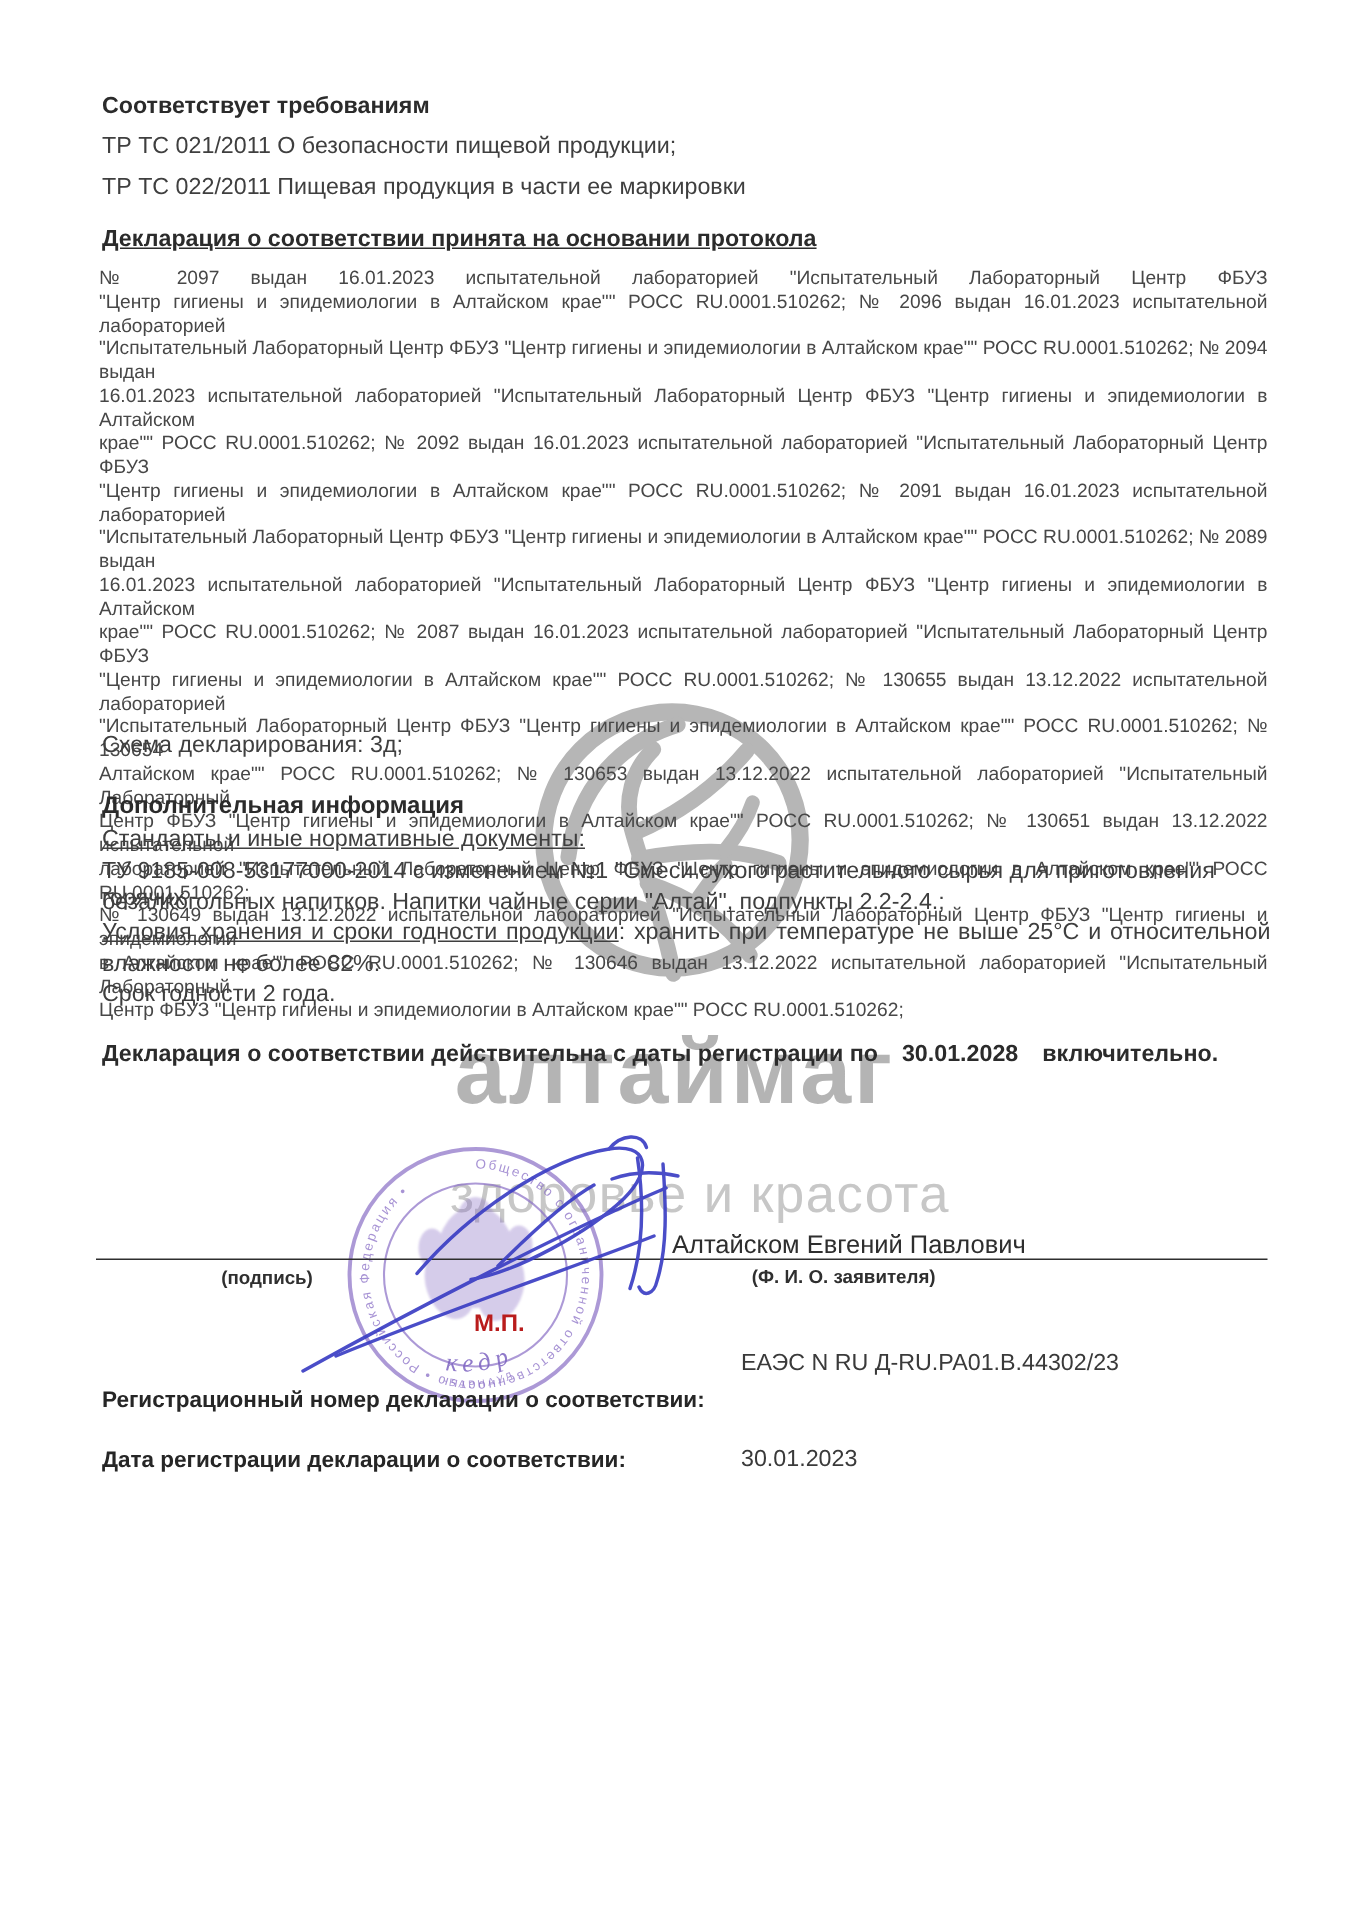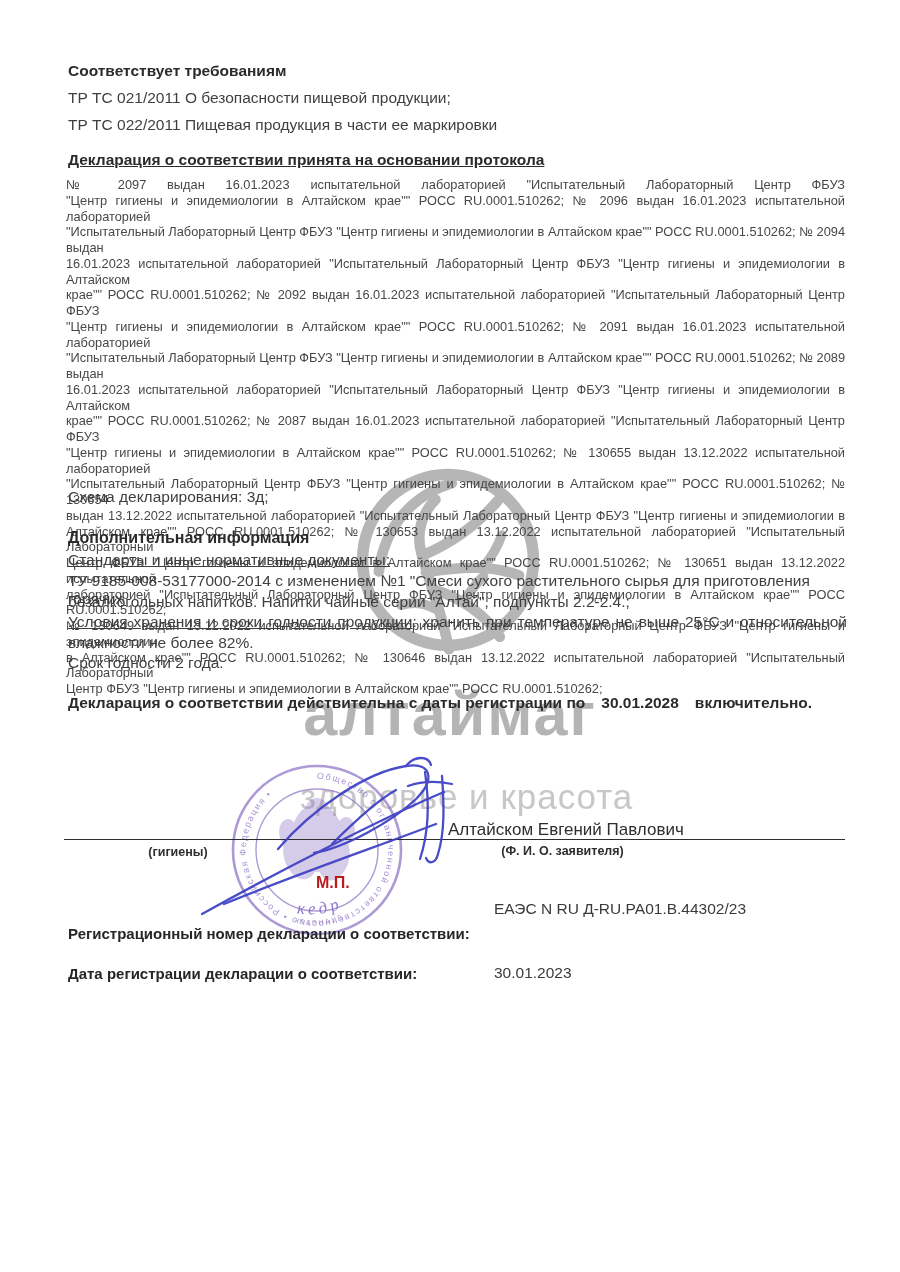--- a/index.html
+++ b/index.html
@@ -68,21 +68,20 @@
     <div class="proto-line">"Центр гигиены и эпидемиологии в Алтайском крае"" РОСС RU.0001.510262; № 2096 выдан 16.01.2023  испытательной лабораторией</div>
     <div class="proto-line">"Испытательный Лабораторный Центр ФБУЗ "Центр гигиены и эпидемиологии в Алтайском крае"" РОСС RU.0001.510262; № 2094 выдан</div>
     <div class="proto-line">16.01.2023  испытательной лабораторией "Испытательный Лабораторный Центр ФБУЗ "Центр гигиены и эпидемиологии в Алтайском</div>
     <div class="proto-line">крае"" РОСС RU.0001.510262; № 2092 выдан 16.01.2023  испытательной лабораторией "Испытательный Лабораторный Центр ФБУЗ</div>
     <div class="proto-line">"Центр гигиены и эпидемиологии в Алтайском крае"" РОСС RU.0001.510262; № 2091 выдан 16.01.2023  испытательной лабораторией</div>
     <div class="proto-line">"Испытательный Лабораторный Центр ФБУЗ "Центр гигиены и эпидемиологии в Алтайском крае"" РОСС RU.0001.510262; № 2089 выдан</div>
     <div class="proto-line">16.01.2023  испытательной лабораторией "Испытательный Лабораторный Центр ФБУЗ "Центр гигиены и эпидемиологии в Алтайском</div>
     <div class="proto-line">крае"" РОСС RU.0001.510262; № 2087 выдан 16.01.2023  испытательной лабораторией "Испытательный Лабораторный Центр ФБУЗ</div>
     <div class="proto-line">"Центр гигиены и эпидемиологии в Алтайском крае"" РОСС RU.0001.510262; № 130655 выдан 13.12.2022  испытательной лабораторией</div>
     <div class="proto-line">"Испытательный Лабораторный Центр ФБУЗ "Центр гигиены и эпидемиологии в Алтайском крае"" РОСС RU.0001.510262;  № 130654</div>
-    <div class="proto-line">выдан 13.12.2022  испытательной лабораторией "Испытательный Лабораторный Центр ФБУЗ "Центр гигиены и эпидемиологии в</div>
     <div class="proto-line">Алтайском крае"" РОСС RU.0001.510262;  № 130653 выдан 13.12.2022  испытательной лабораторией "Испытательный Лабораторный</div>
     <div class="proto-line">Центр ФБУЗ "Центр гигиены и эпидемиологии в Алтайском крае"" РОСС RU.0001.510262;  № 130651 выдан 13.12.2022  испытательной</div>
     <div class="proto-line">лабораторией "Испытательный Лабораторный Центр ФБУЗ "Центр гигиены и эпидемиологии в Алтайском крае"" РОСС RU.0001.510262;</div>
     <div class="proto-line">№ 130649 выдан 13.12.2022  испытательной лабораторией "Испытательный Лабораторный Центр ФБУЗ "Центр гигиены и эпидемиологии</div>
     <div class="proto-line">в Алтайском крае"" РОСС RU.0001.510262;  № 130646 выдан 13.12.2022  испытательной лабораторией "Испытательный Лабораторный</div>
     <div class="proto-line last">Центр ФБУЗ "Центр гигиены и эпидемиологии в Алтайском крае"" РОСС RU.0001.510262;</div>
   </div>
 
 <div class="abs textlayer body-line" style="left:68px;top:488px;">Схема декларирования: 3д;</div>
 
@@ -91,21 +90,21 @@
 <div class="abs textlayer body-line" style="left:68px;top:572px;width:779px;">ТУ 9185-008-53177000-2014 с изменением №1 "Смеси сухого растительного сырья для приготовления горячих</div>
 <div class="abs textlayer body-line" style="left:68px;top:593px;width:779px;">безалкогольных напитков. Напитки чайные серии "Алтай", подпункты 2.2-2.4.;</div>
 <div class="abs textlayer body-line just" style="left:68px;top:613px;width:779px;"><span class="underline">Условия хранения и сроки годности продукции</span><span>: хранить при температуре не выше 25°С и относительной</span></div>
 <div class="abs textlayer body-line" style="left:68px;top:634px;">влажности не более 82%.</div>
 <div class="abs textlayer body-line" style="left:68px;top:654px;">Срок годности 2 года.</div>
 
 <div class="abs textlayer validity" style="left:68px;top:694px;width:800px;"><span>Декларация о соответствии действительна с даты регистрации по</span><span class="date">30.01.2028</span><span>включительно.</span></div>
 
 <div class="abs applicant">Алтайском Евгений Павлович</div>
 <div class="abs sig-line"></div>
-<div class="abs caption" style="left:138px;top:845px;width:80px;z-index:2;">(гигиены)</div>
+<div class="abs caption" style="left:138px;top:845px;width:80px;z-index:2;">(подпись)</div>
 <div class="abs caption" style="left:470px;top:844px;width:185px;z-index:2;">(Ф. И. О. заявителя)</div>
 <div class="abs mp">М.П.</div>
 
 <svg class="abs stamp" viewBox="0 0 194 184">
   <defs>
     <path id="ringP" d="M 97,19 a 71,71 0 1 1 -0.01,0"></path>
     <path id="kedrP" d="M 52,146 Q 97,166 142,138"></path>
     <path id="cityP" d="M 62,158 Q 97,174 132,154"></path>
   </defs>
   <g fill="none" stroke="#8a6fc6" opacity="0.7">

